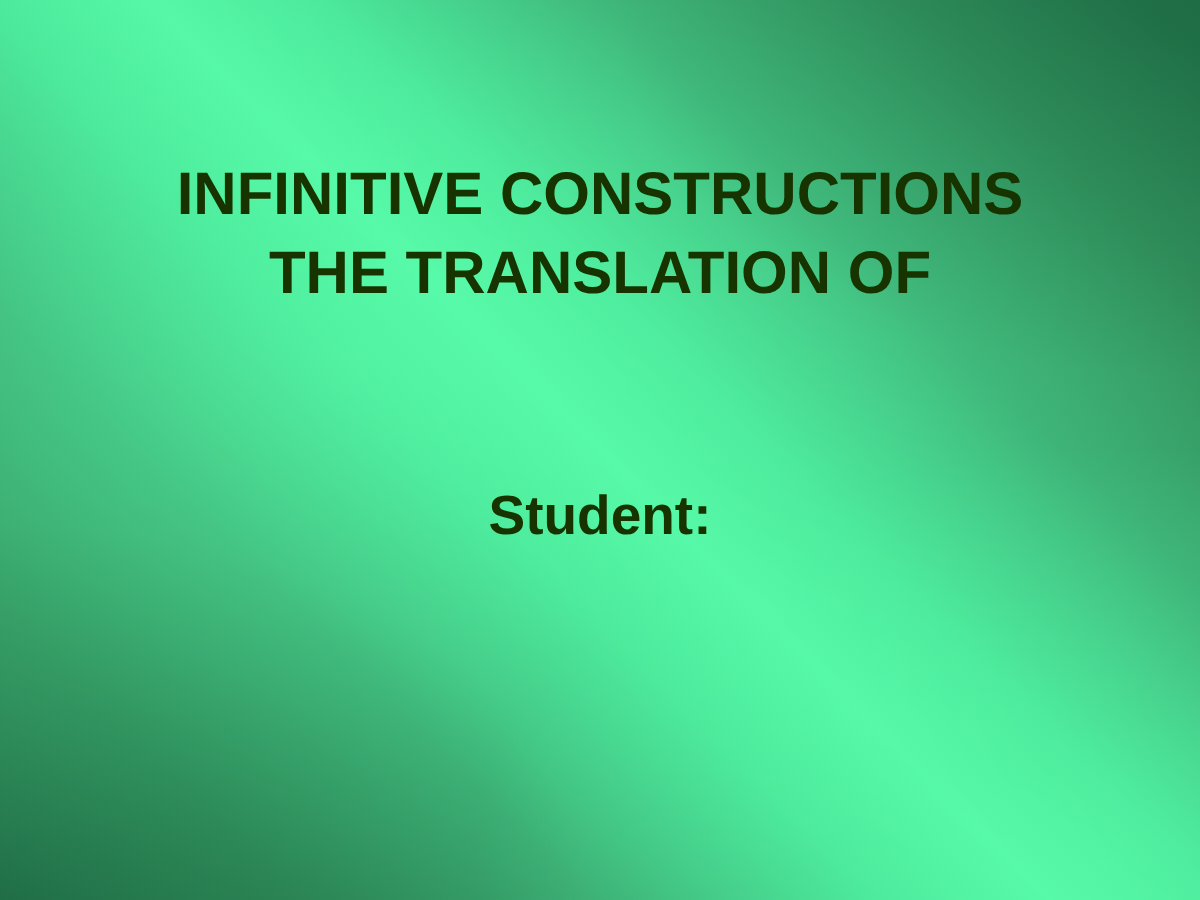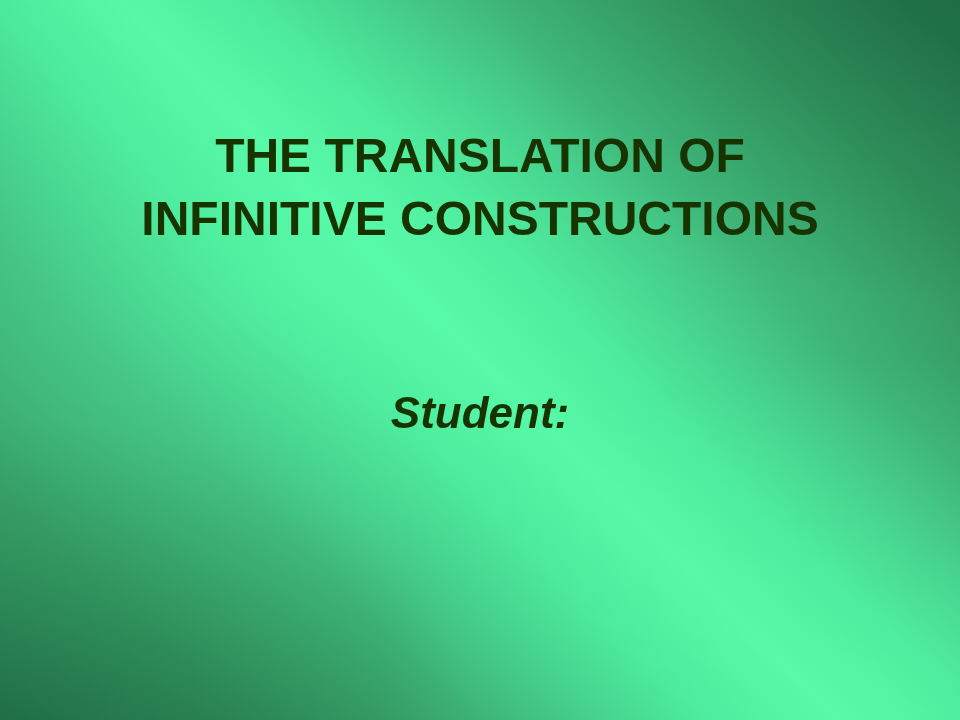--- a/index.html
+++ b/index.html
@@ -84,21 +84,20 @@
     letter-spacing: 0px;
     white-space: nowrap;
   }
 
   .subtitle-block {
     position: absolute;
     left: 0;
     right: 0;
     top: 384px;
     text-align: center;
-    font-style: italic;
   }
 
   .subtitle-line {
     display: block;
     color: #163300;
     font-size: 44px;
     font-weight: bold;
     line-height: 58px;
     white-space: nowrap;
   }
@@ -107,22 +106,22 @@
 <body>
 
 <div class="slide">
 
   <div class="slide-bg"></div>
   <div class="slide-bg-soft"></div>
 
   <div class="content">
 
     <div class="title-block">
+      <span class="title-line">INFINITIVE CONSTRUCTIONS</span>
       <span class="title-line">THE TRANSLATION OF</span>
-      <span class="title-line">INFINITIVE CONSTRUCTIONS</span>
     </div>
 
     <div class="subtitle-block">
       <span class="subtitle-line">Student:</span>
     </div>
 
   </div>
 </div>
 
 </body></html>

